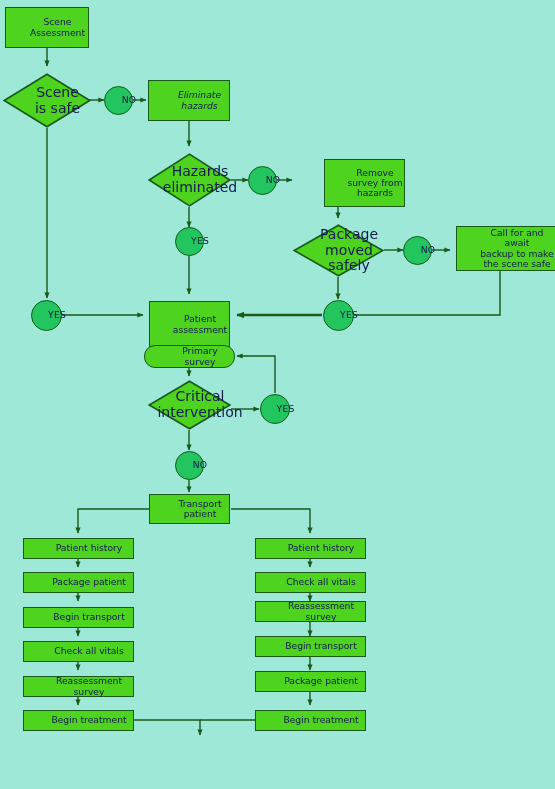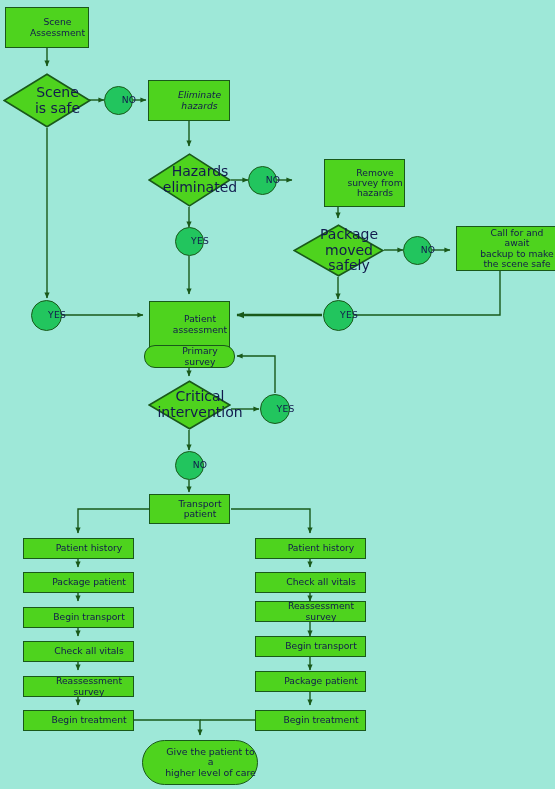--- a/index.html
+++ b/index.html
@@ -302,20 +302,14 @@
   <div class="node process" style="left:255px; top:636px; width:111px; height:21px;">
     <span>Begin transport</span>
   </div>
   <div class="node process" style="left:255px; top:671px; width:111px; height:21px;">
     <span>Package patient</span>
   </div>
   <div class="node process" style="left:255px; top:710px; width:111px; height:21px;">
     <span>Begin treatment</span>
   </div>
 
-  <div class="node terminal" style="left:142px; top:740px; width:116px; height:45px;">
-    <span>
-      <span class="nl">Give the patient to a</span>
-      <span class="nl">higher level of care</span>
-    </span>
-  </div>
 
 </div>
 
 </body></html>

